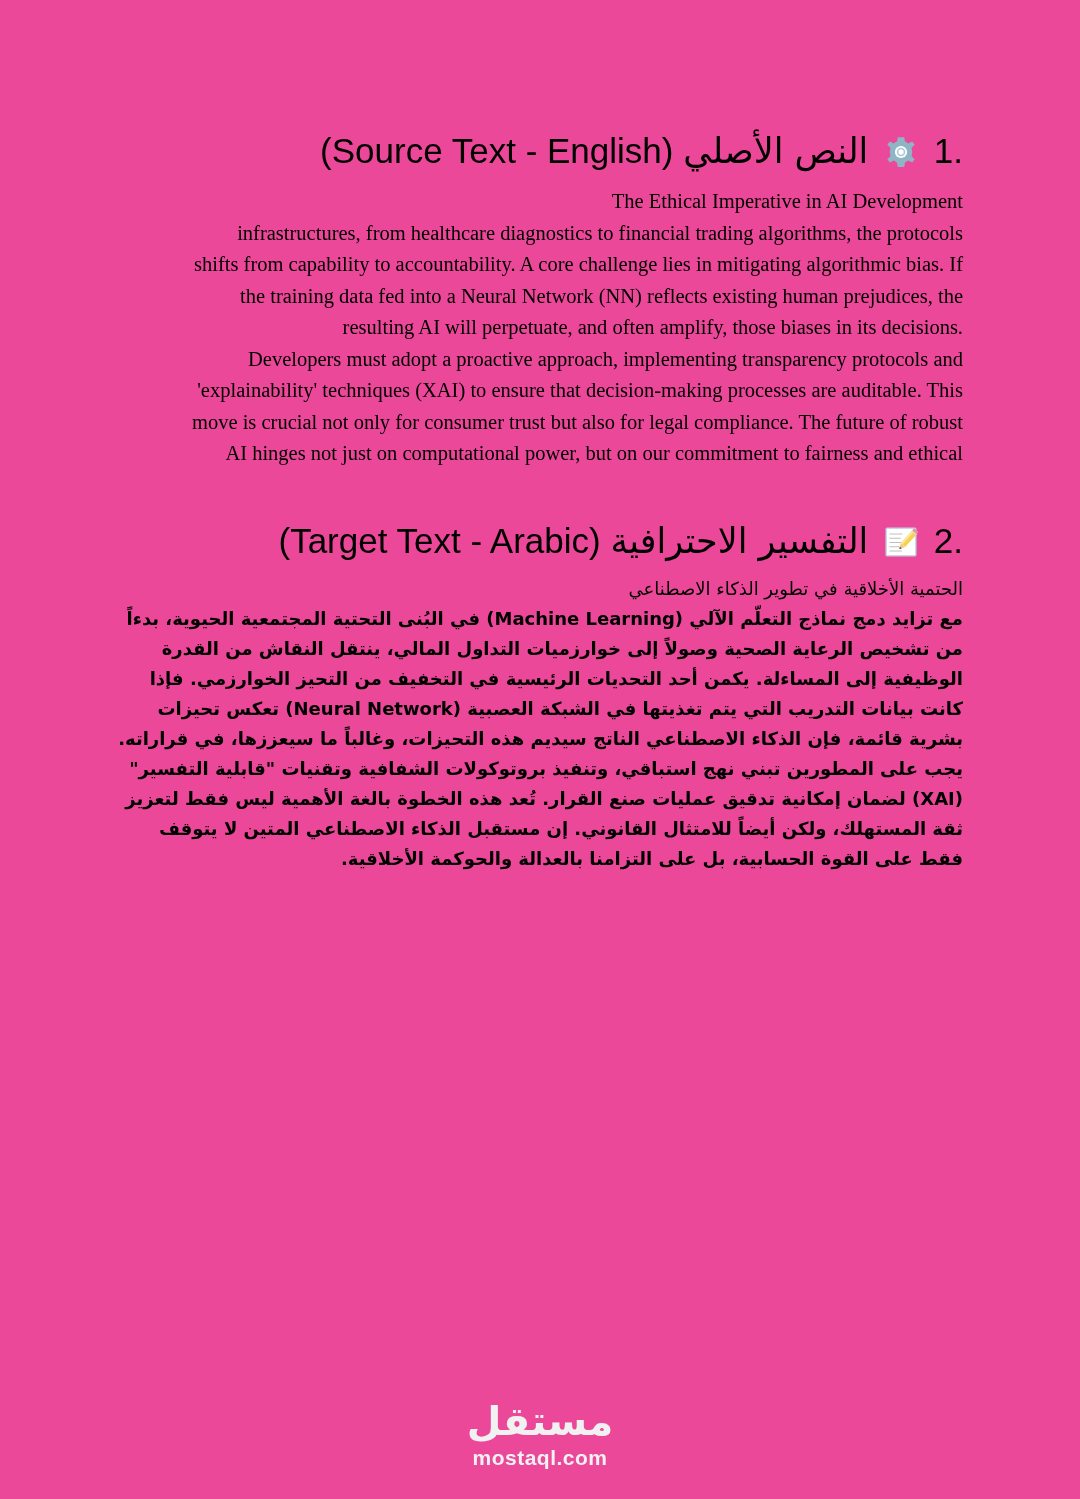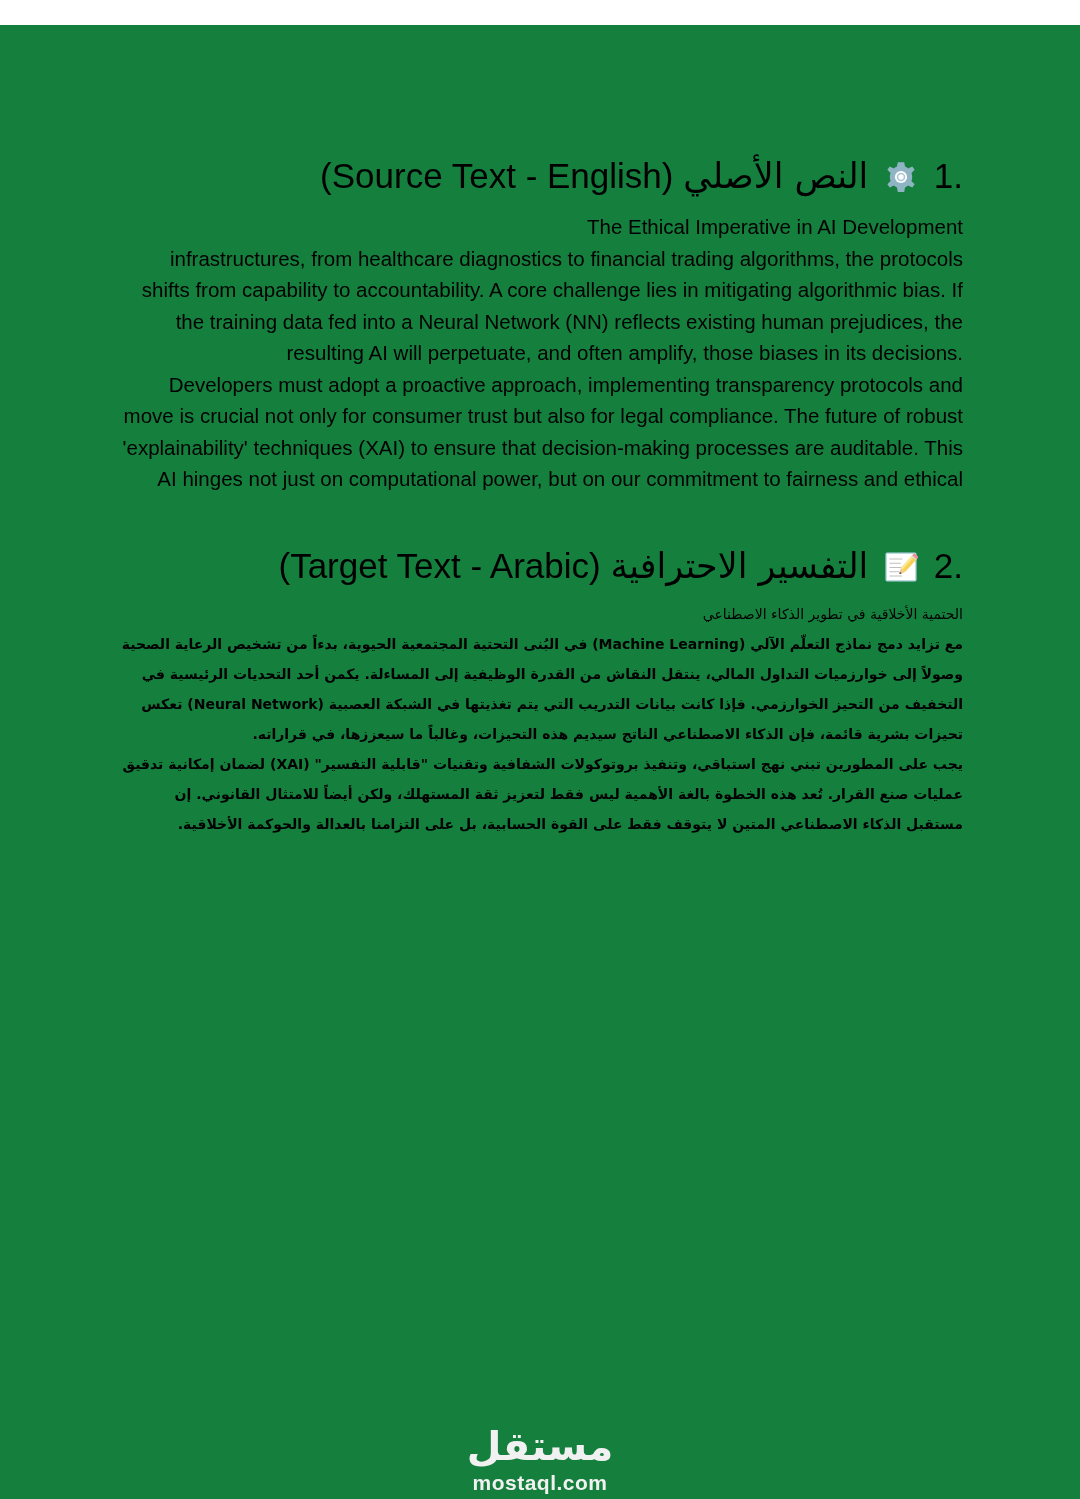--- a/index.html
+++ b/index.html
@@ -13,22 +13,21 @@
     height: 1499px;
     position: relative;
     overflow: hidden;
     font-family: "Liberation Sans", "DejaVu Sans", sans-serif;
     color: #000000;
   }
 
   .page {
     position: absolute;
     inset: 0;
-    background: #15803d;
-    margin-top: 25px;
+    background: #ec4899;
   }
 
   .content {
     position: absolute;
     left: 118px;
     top: 130px;
     width: 845px;
     direction: rtl;
     text-align: right;
   }
@@ -71,40 +70,40 @@
     font-family: "DejaVu Sans", "Liberation Sans", sans-serif;
   }
   .heading-en {
     font-family: "Liberation Sans", sans-serif;
   }
 
   
   .en-para {
     direction: rtl;
     text-align: right;
-    font-family: Liberation Sans, sans-serif;
+    font-family: Liberation Serif, serif;
     font-size: 20.5px;
     line-height: 31.5px;
     color: #000000;
     margin: 0;
   }
   .en-para .ltr-run {
     direction: ltr;
     unicode-bidi: embed;
   }
   .en-title-line {
     margin: 0 0 0 0;
   }
 
   
   .ar-para {
     direction: rtl;
     text-align: right;
     font-family: "DejaVu Sans", "Liberation Sans", sans-serif;
-    font-size: 14px;
+    font-size: 18px;
     line-height: 30px;
     color: #000000;
     margin: 0;
   }
   .ar-title-line { margin: 0; }
   .ar-block { margin: 0; font-weight: bold; }
 
   
   .watermark {
     position: absolute;
@@ -173,22 +172,22 @@
 
     <div class="en-para">
       <div><span class="ltr-run">infrastructures, from healthcare diagnostics to financial trading algorithms, the protocols</span></div>
       <div><span class="ltr-run">shifts from capability to accountability. A core challenge lies in mitigating algorithmic bias. If</span></div>
       <div><span class="ltr-run">the training data fed into a Neural Network (NN) reflects existing human prejudices, the</span></div>
       <div><span class="ltr-run">resulting AI will perpetuate, and often amplify, those biases in its decisions.</span></div>
     </div>
 
     <div class="en-para">
       <div><span class="ltr-run">Developers must adopt a proactive approach, implementing transparency protocols and</span></div>
+      <div><span class="ltr-run">'explainability' techniques (XAI) to ensure that decision-making processes are auditable. This</span></div>
       <div><span class="ltr-run">move is crucial not only for consumer trust but also for legal compliance. The future of robust</span></div>
-      <div><span class="ltr-run">'explainability' techniques (XAI) to ensure that decision-making processes are auditable. This</span></div>
       <div><span class="ltr-run">AI hinges not just on computational power, but on our commitment to fairness and ethical</span></div>
     </div>
 
     <div class="section-heading heading-2">
       <span class="heading-num">.2</span>
       <span class="heading-icon">
         <svg class="memo-svg" viewBox="0 0 64 64" xmlns="http://www.w3.org/2000/svg" aria-hidden="true">
           <rect x="4" y="6" width="56" height="52" rx="2" fill="#ffffff" stroke="#b7d6e6" stroke-width="2.5"></rect>
           <g stroke="#bfbfbf" stroke-width="2" stroke-linecap="round">
             <line x1="11" y1="17" x2="34" y2="17"></line>

